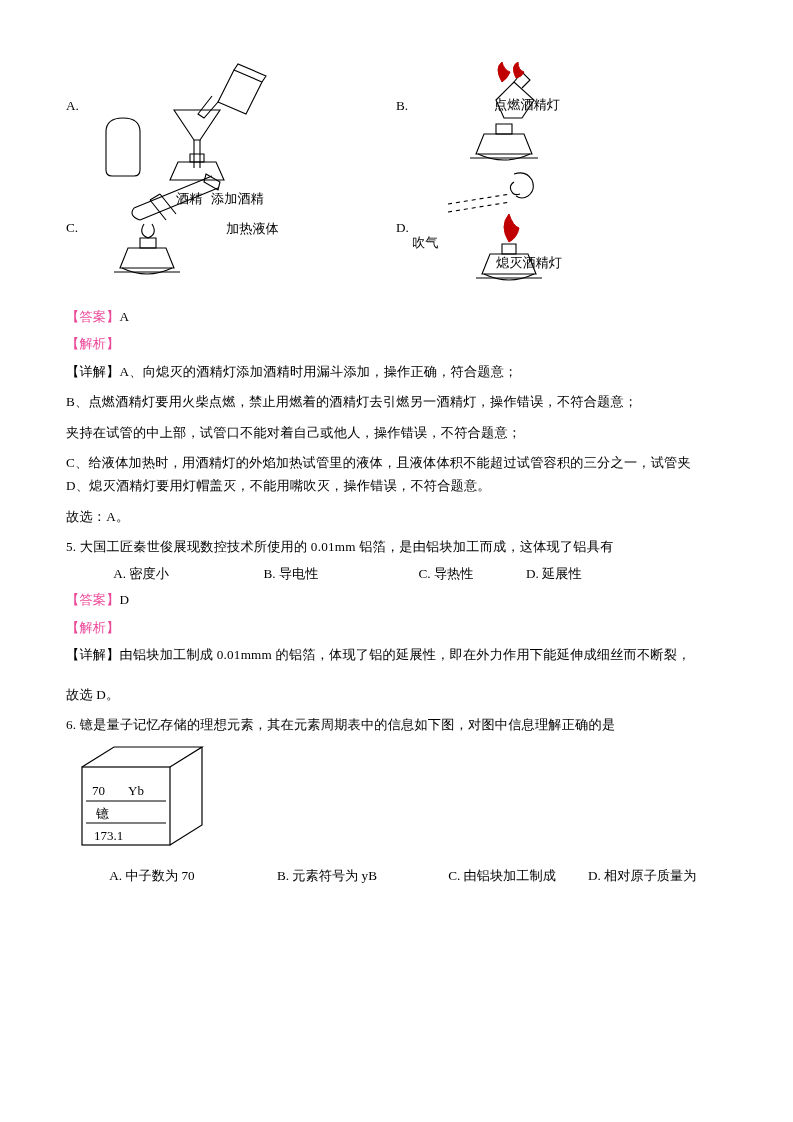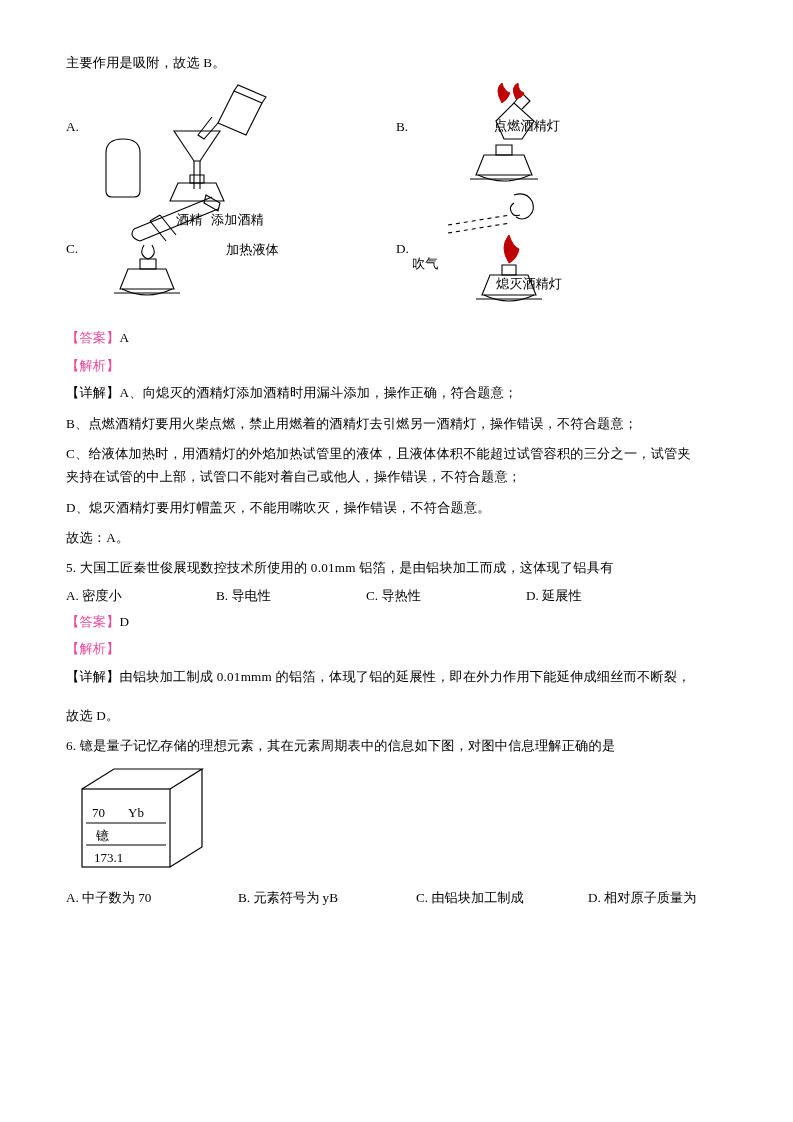--- a/index.html
+++ b/index.html
@@ -37,20 +37,21 @@
   .para.tight { margin-bottom: 6px; }
   .answer-tag {
     color: #ec4899;
     font-weight: normal;
   }
   
   .opt-row {
     display: flex;
     font-size: 13.2px;
     margin: 8px 0 6px 0;
+    text-align: center;
   }
   .opt-row > div { white-space: nowrap; }
   .q5opts > div:nth-child(1) { width: 150px; }
   .q5opts > div:nth-child(2) { width: 150px; }
   .q5opts > div:nth-child(3) { width: 160px; }
   .q6opts > div:nth-child(1) { width: 172px; }
   .q6opts > div:nth-child(2) { width: 178px; }
   .q6opts > div:nth-child(3) { width: 172px; }
 
   
@@ -81,21 +82,20 @@
   .cube-svg { position: absolute; left: 8px; top: 0; }
 
   svg { display: block; }
 </style>
 </head>
 <body>
 
 <div class="page">
   <div class="content">
 
-    <p class="para">主要作用是吸附，故选 B。</p>
 
 
     <div class="fig4">
 
       <div class="fig-label" style="left:0px; top:36px;">A.</div>
       <div class="fig-cell" style="left:28px; top:0px;">
         <svg width="190" height="120" viewBox="0 0 190 120">
           <g fill="none" stroke="#000" stroke-width="1.1">
 
             <path d="M140 8 L168 20 L152 52 L124 40 Z"></path>
@@ -185,22 +185,22 @@
     <p class="para tight">
       <span class="answer-tag">【答案】</span><span>A</span>
     </p>
 
     <p class="para tight">
       <span class="answer-tag">【解析】</span>
     </p>
 
     <p class="para">【详解】A、向熄灭的酒精灯添加酒精时用漏斗添加，操作正确，符合题意；</p>
     <p class="para">B、点燃酒精灯要用火柴点燃，禁止用燃着的酒精灯去引燃另一酒精灯，操作错误，不符合题意；</p>
+    <p class="para">夹持在试管的中上部，试管口不能对着自己或他人，操作错误，不符合题意；</p>
     <p class="para" style="margin-bottom:2px;">C、给液体加热时，用酒精灯的外焰加热试管里的液体，且液体体积不能超过试管容积的三分之一，试管夹</p>
-    <p class="para">夹持在试管的中上部，试管口不能对着自己或他人，操作错误，不符合题意；</p>
     <p class="para">D、熄灭酒精灯要用灯帽盖灭，不能用嘴吹灭，操作错误，不符合题意。</p>
     <p class="para">故选：A。</p>
 
     <p class="para" style="margin-bottom:2px;">5. 大国工匠秦世俊展现数控技术所使用的 0.01mm 铝箔，是由铝块加工而成，这体现了铝具有</p>
 
     <div class="opt-row q5opts">
       <div>A. 密度小</div>
       <div>B. 导电性</div>
       <div>C. 导热性</div>
       <div>D. 延展性</div>

